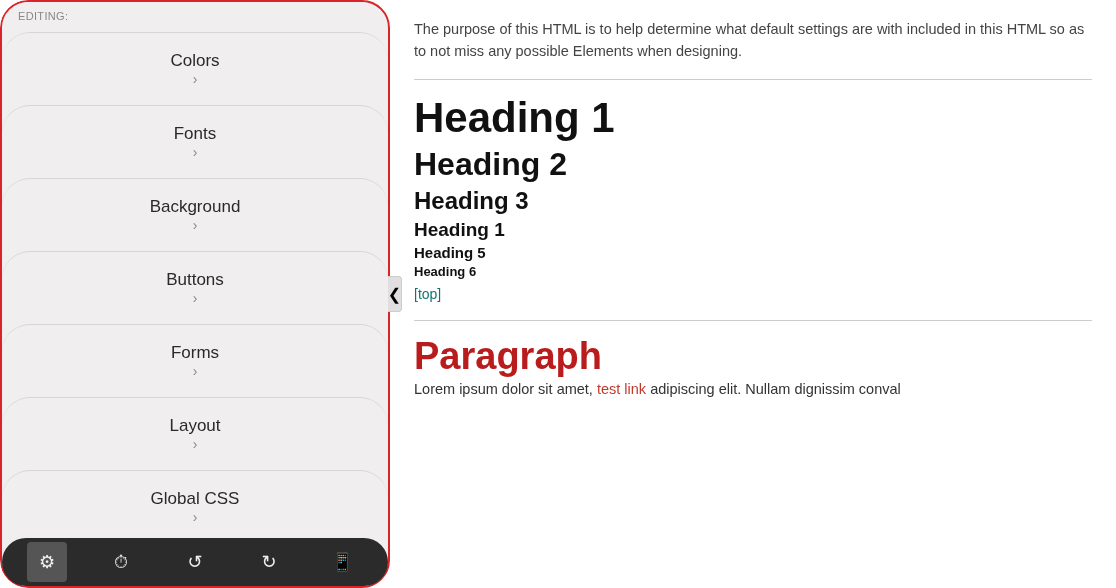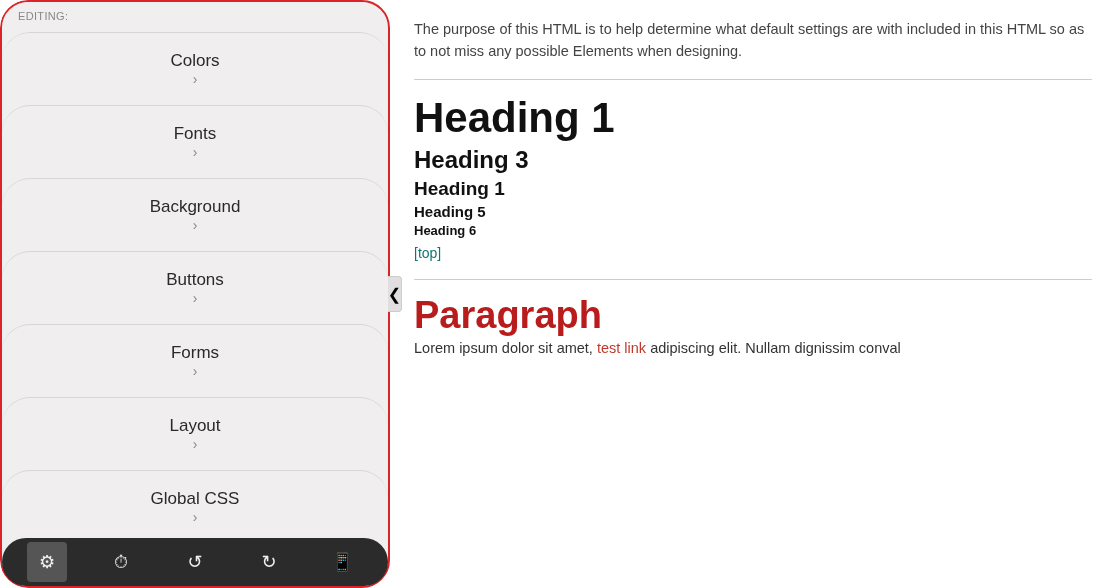--- a/index.html
+++ b/index.html
@@ -281,20 +281,21 @@
         <span>📱</span>
       </button>
     </div>
 </div>
 
 <div id="main-content">
   <p id="intro-text">The purpose of this HTML is to help determine what default settings are with included in this HTML so as to not miss any possible Elements when designing.</p>
   <hr class="divider">
 
   <h1 id="heading1">Heading 1</h1>
+  <h2 id="heading2">Heading 2</h2>
   <h3 id="heading3">Heading 3</h3>
   <h4 id="heading4">Heading 1</h4>
   <h5 id="heading5">Heading 5</h5>
   <h6 id="heading6">Heading 6</h6>
 
   <a href="#" class="top-link" id="top-link">[top]</a>
 
   <hr class="divider">
 
   <h2 id="paragraph-heading">Paragraph</h2>

